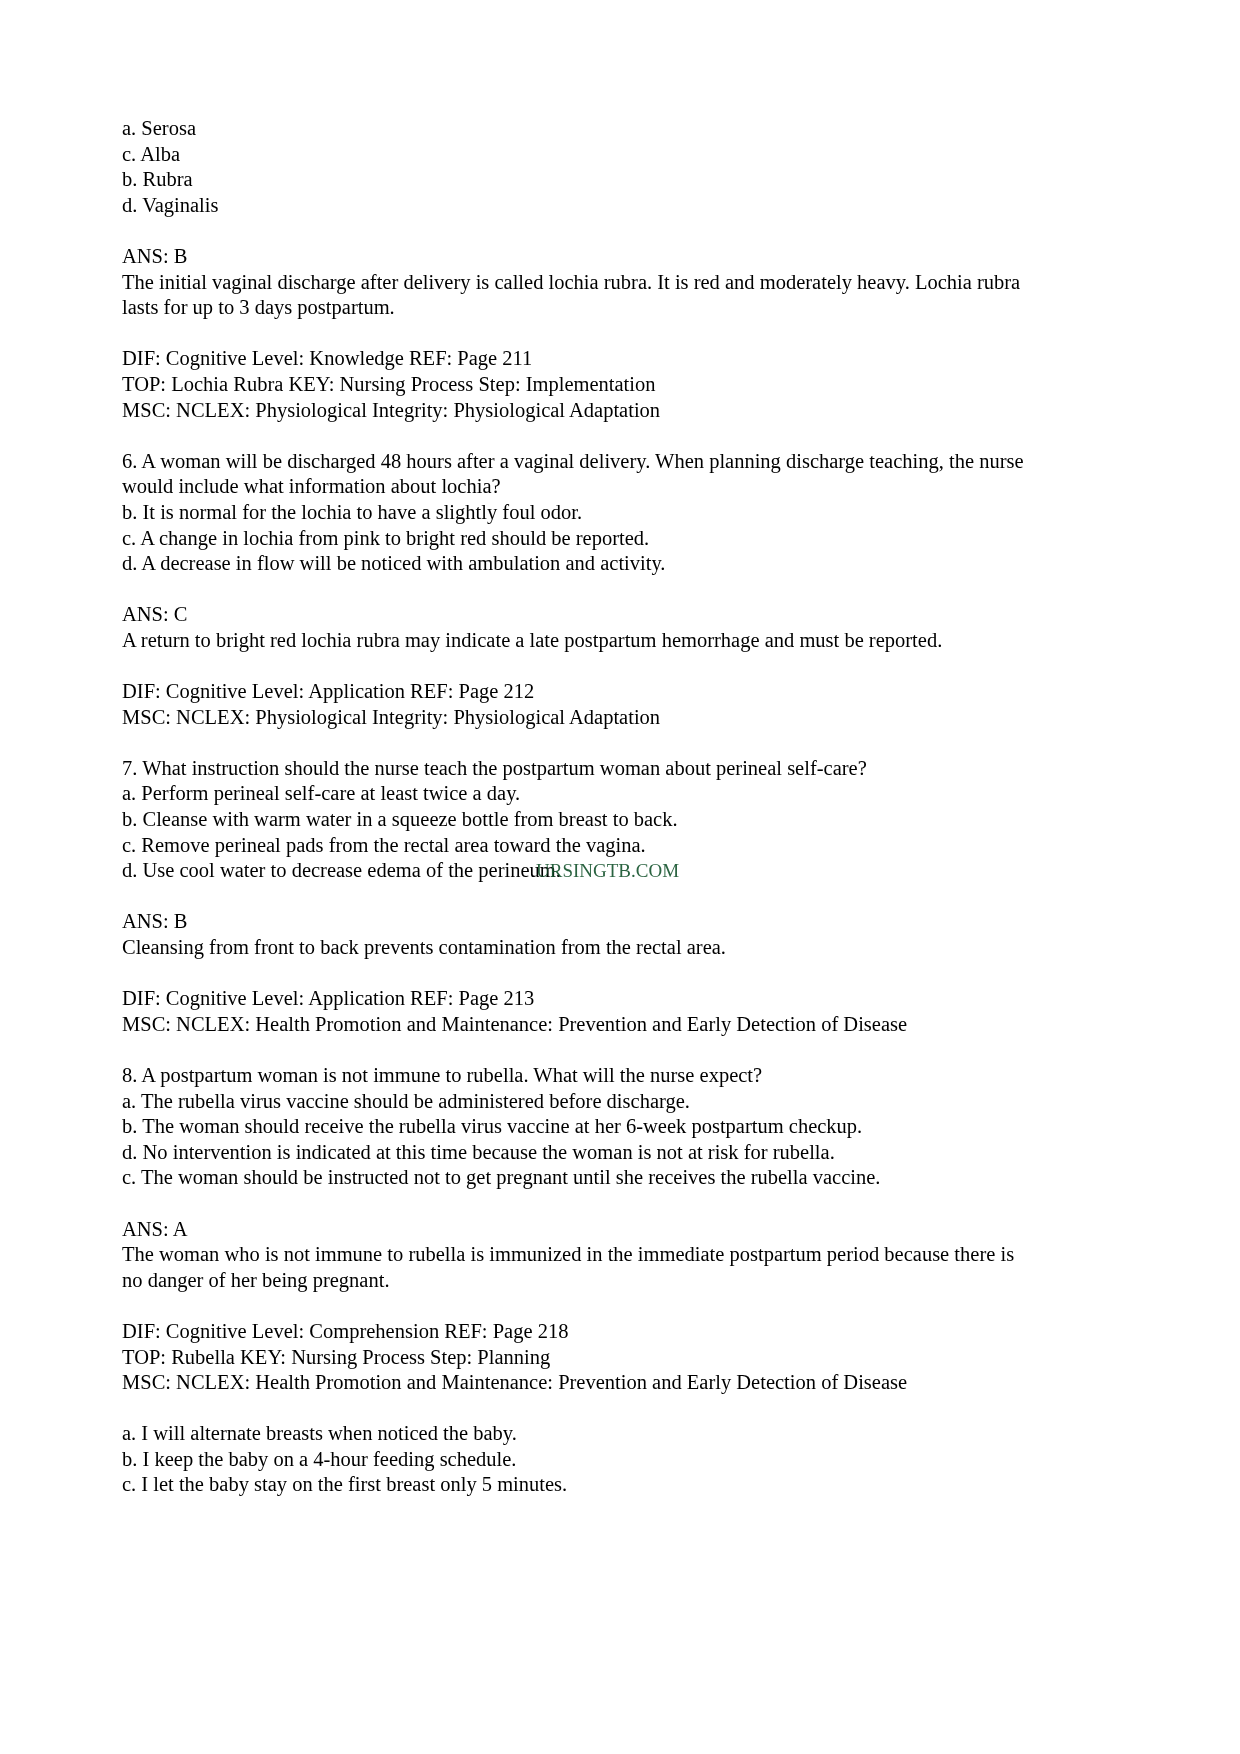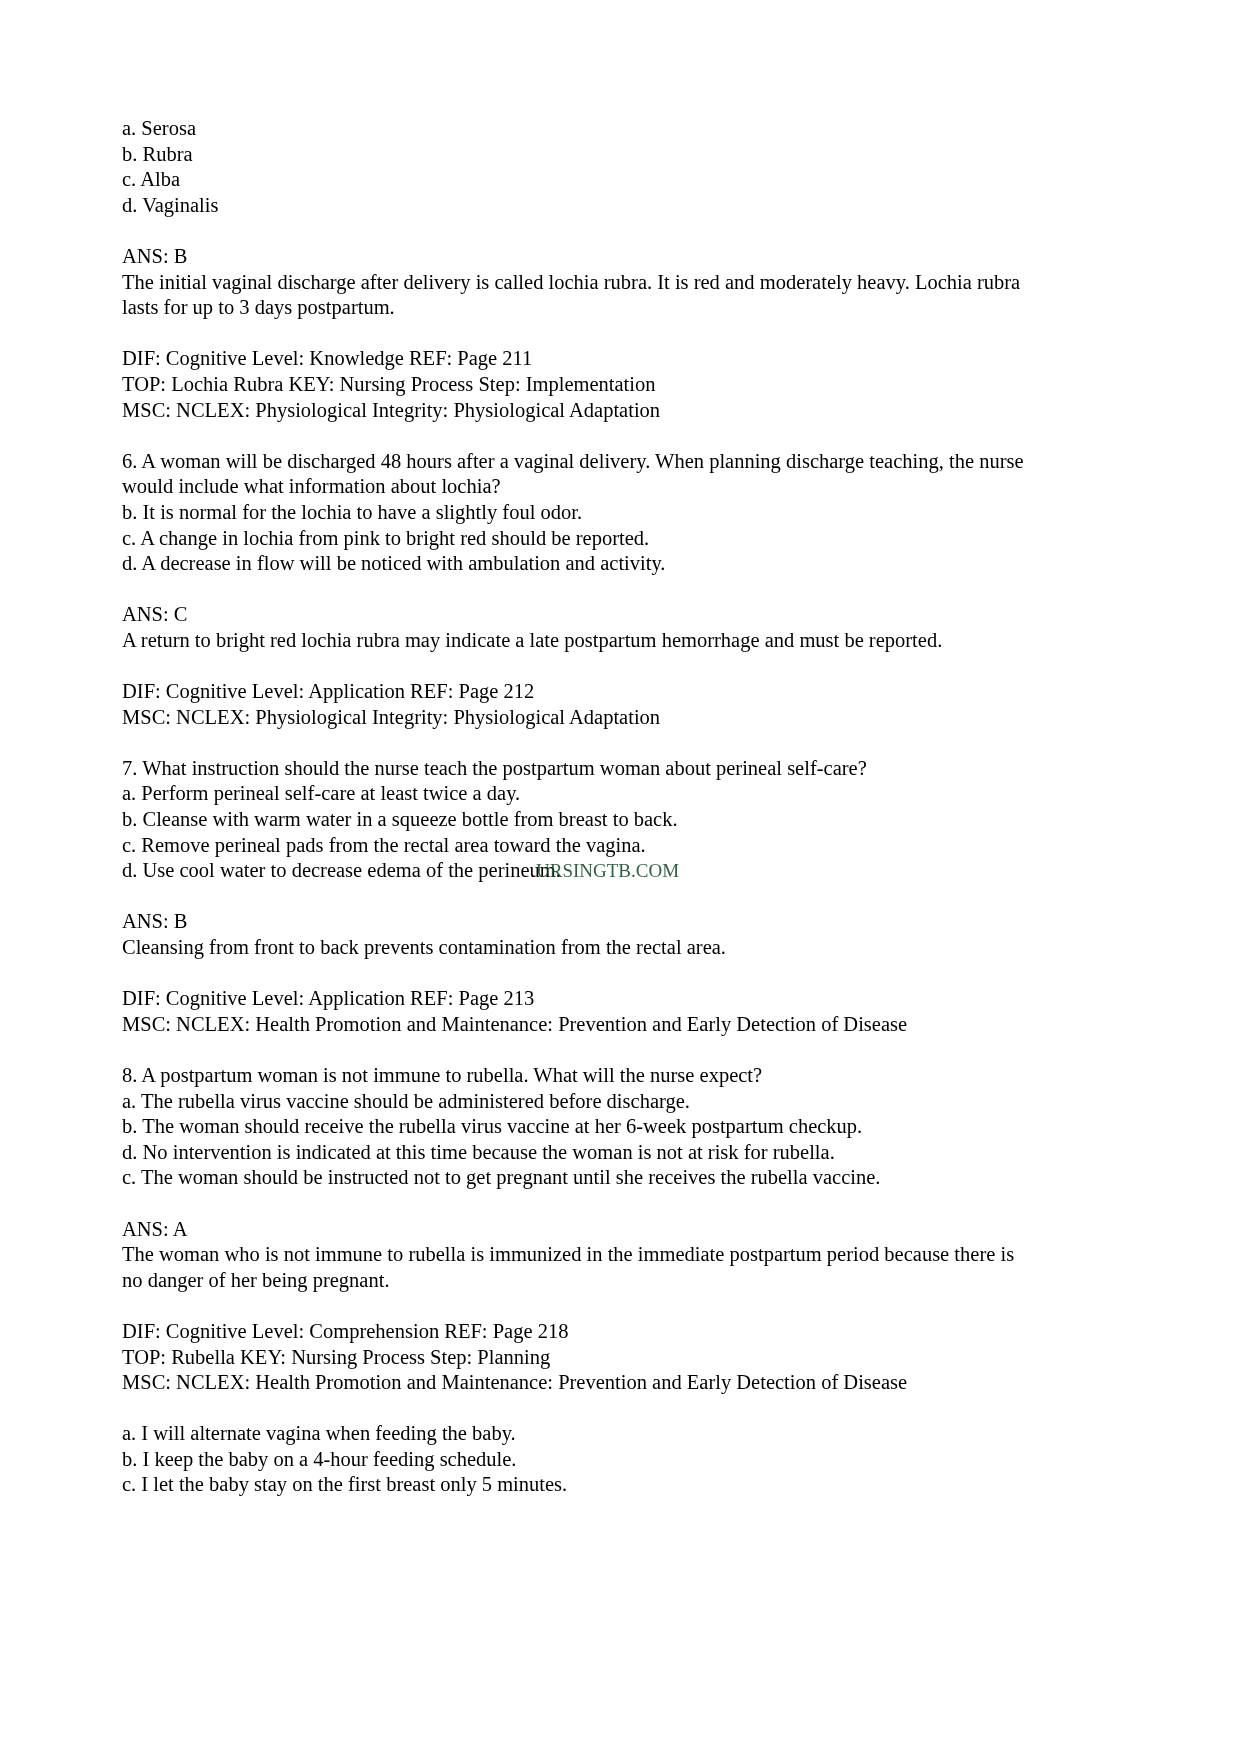--- a/index.html
+++ b/index.html
@@ -42,22 +42,22 @@
       font-family: Liberation Serif, serif;
     }
   </style>
 </head>
 <body>
 
 <div class="page">
 
   <section>
     <div class="line">a. Serosa</div>
+    <div class="line">c. Alba</div>
     <div class="line">b. Rubra</div>
-    <div class="line">c. Alba</div>
     <div class="line">d. Vaginalis</div>
     <div class="blank"></div>
     <div class="line">ANS: B</div>
     <div class="line">The initial vaginal discharge after delivery is called lochia rubra. It is red and moderately heavy. Lochia rubra</div>
     <div class="line">lasts for up to 3 days postpartum.</div>
     <div class="blank"></div>
     <div class="line">DIF: Cognitive Level: Knowledge REF: Page 211</div>
     <div class="line">TOP: Lochia Rubra KEY: Nursing Process Step: Implementation</div>
     <div class="line">MSC: NCLEX: Physiological Integrity: Physiological Adaptation</div>
     <div class="blank"></div>
@@ -104,20 +104,20 @@
     <div class="line">The woman who is not immune to rubella is immunized in the immediate postpartum period because there is</div>
     <div class="line">no danger of her being pregnant.</div>
     <div class="blank"></div>
     <div class="line">DIF: Cognitive Level: Comprehension REF: Page 218</div>
     <div class="line">TOP: Rubella KEY: Nursing Process Step: Planning</div>
     <div class="line">MSC: NCLEX: Health Promotion and Maintenance: Prevention and Early Detection of Disease</div>
     <div class="blank"></div>
   </section>
 
   <section>
-    <div class="line">a. I will alternate vagina when feeding the baby.</div>
+    <div class="line">a. I will alternate breasts when noticed the baby.</div>
     <div class="line">b. I keep the baby on a 4-hour feeding schedule.</div>
     <div class="line">c. I let the baby stay on the first breast only 5 minutes.</div>
   </section>
 
 </div>
 
 <div class="watermark">URSINGTB.COM</div>
 
 </body></html>

